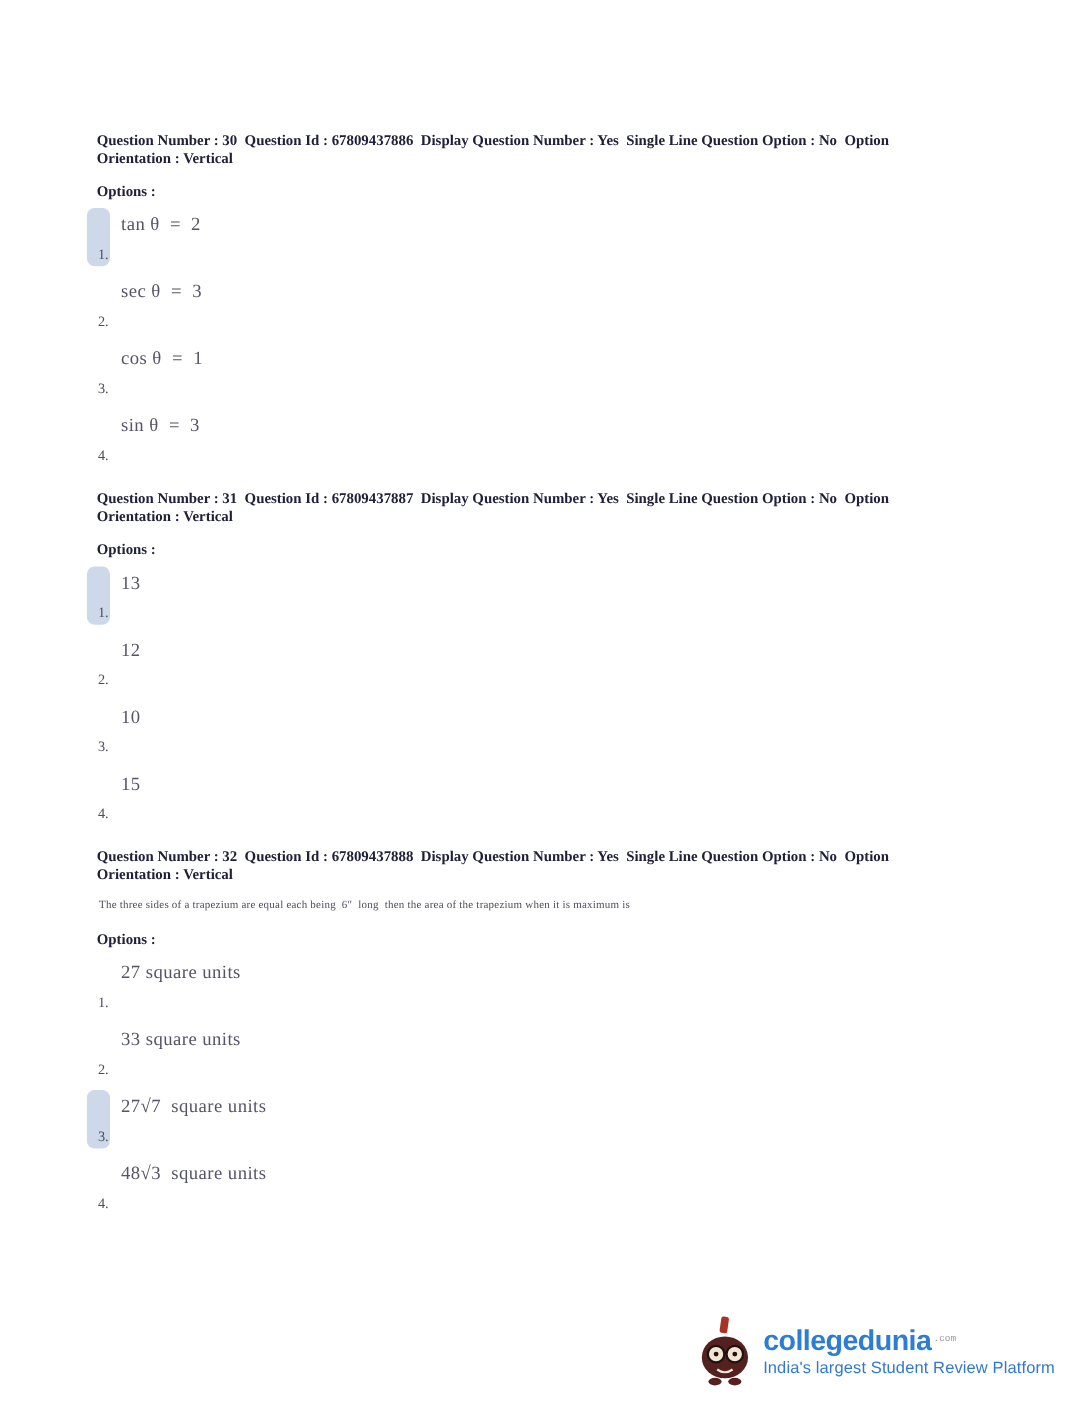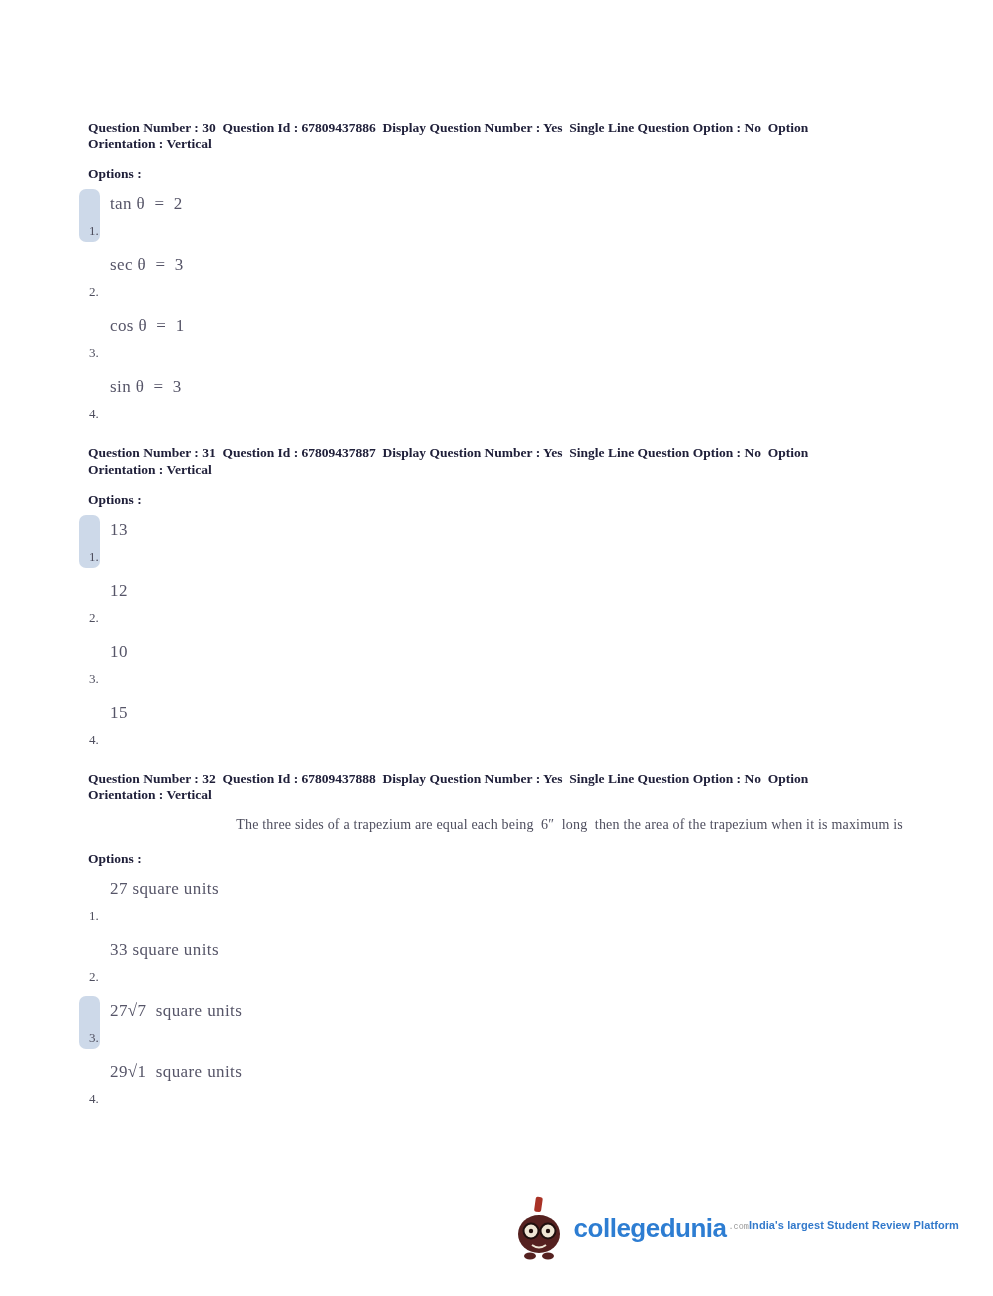--- a/index.html
+++ b/index.html
@@ -15,22 +15,22 @@
   .q-header {
     font-weight:bold; font-size:13.5px; color:#20203a;
     line-height:1.2; white-space:pre-wrap; margin-bottom:14px;
     max-width:790px;
   }
   .q-text {
     font-size:17.5px; color:#565568; letter-spacing:0.4px;
     margin-bottom:24px; padding-left:6px; white-space:pre-wrap;
   }
   .q-text.small {
-    font-size:14px; letter-spacing:0.2px; color:#4e4e5e;
-    margin-bottom:18px; padding-left:2px;text-align:right;
+    font-size:10px; letter-spacing:0.2px; color:#4e4e5e;
+    margin-bottom:18px; padding-left:2px;
   }
   .options-label {
     font-weight:bold; font-size:13.5px; color:#20203a; margin-bottom:12px;
   }
 
   .option { position:relative; height:46px; margin-bottom:15px; }
   .option .hl {
     display:none; position:absolute; left:-9px; top:-5px;
     width:21px; height:53px; background:#cdd9e9; border-radius:7px; z-index:0;
   }
@@ -41,33 +41,33 @@
   }
   .option .opt-text {
     position:absolute; left:22px; top:0; z-index:1;
     font-size:17px; color:#565568; letter-spacing:0.4px; white-space:pre;text-align:right;
   }
 
   .logo {
     position:absolute; right:34px; bottom:36px;
     display:flex; align-items:center; gap:8px;
   }
-  .logo-textcol { display:flex; }
+  .logo-textcol { display:flex; flex-direction:column; }
   .brand-row { display:flex; align-items:flex-start; }
   .brand {
     font-family:"Liberation Sans", sans-serif; font-weight:bold;
     font-size:26px; color:#2d7dd2; letter-spacing:-0.5px; line-height:1;
   }
   .brand-domain {
     font-family:Liberation Mono, monospace; font-size:8.5px;
     color:#999999; margin-left:2px; margin-top:7px;
   }
   .tagline {
-    font-family:"Liberation Sans", sans-serif; font-weight:bold;
-    font-size:11px; color:#3279cb; margin-top:4px; letter-spacing:0.1px;
+    font-family:"Liberation Sans", sans-serif; font-weight:normal;
+    font-size:15px; color:#3279cb; margin-top:4px; letter-spacing:0.1px;
   }
 </style>
 </head>
 <body>
 
 <div class="page">
 
   <section class="question">
     <div class="q-header">Question Number : 30  Question Id : 67809437886  Display Question Number : Yes  Single Line Question Option : No  Option
 Orientation : Vertical</div>
@@ -141,21 +141,21 @@
         <span class="opt-text">33 square units</span>
       </div>
       <div class="option highlighted">
         <span class="hl"></span>
         <span class="num">3.</span>
         <span class="opt-text">27√7  square units</span>
       </div>
       <div class="option">
 
         <span class="num">4.</span>
-        <span class="opt-text">29√1  square units</span>
+        <span class="opt-text">48√3  square units</span>
       </div>
     </div>
   </section>
 
 </div>
 
 <div class="logo">
   <svg width="54" height="64" viewBox="0 0 54 64">
     <rect x="23" y="1" width="7" height="15" rx="2" fill="#a93226" transform="rotate(8 27 8)"></rect>
     <ellipse cx="27" cy="38" rx="21" ry="19" fill="#552120"></ellipse>

